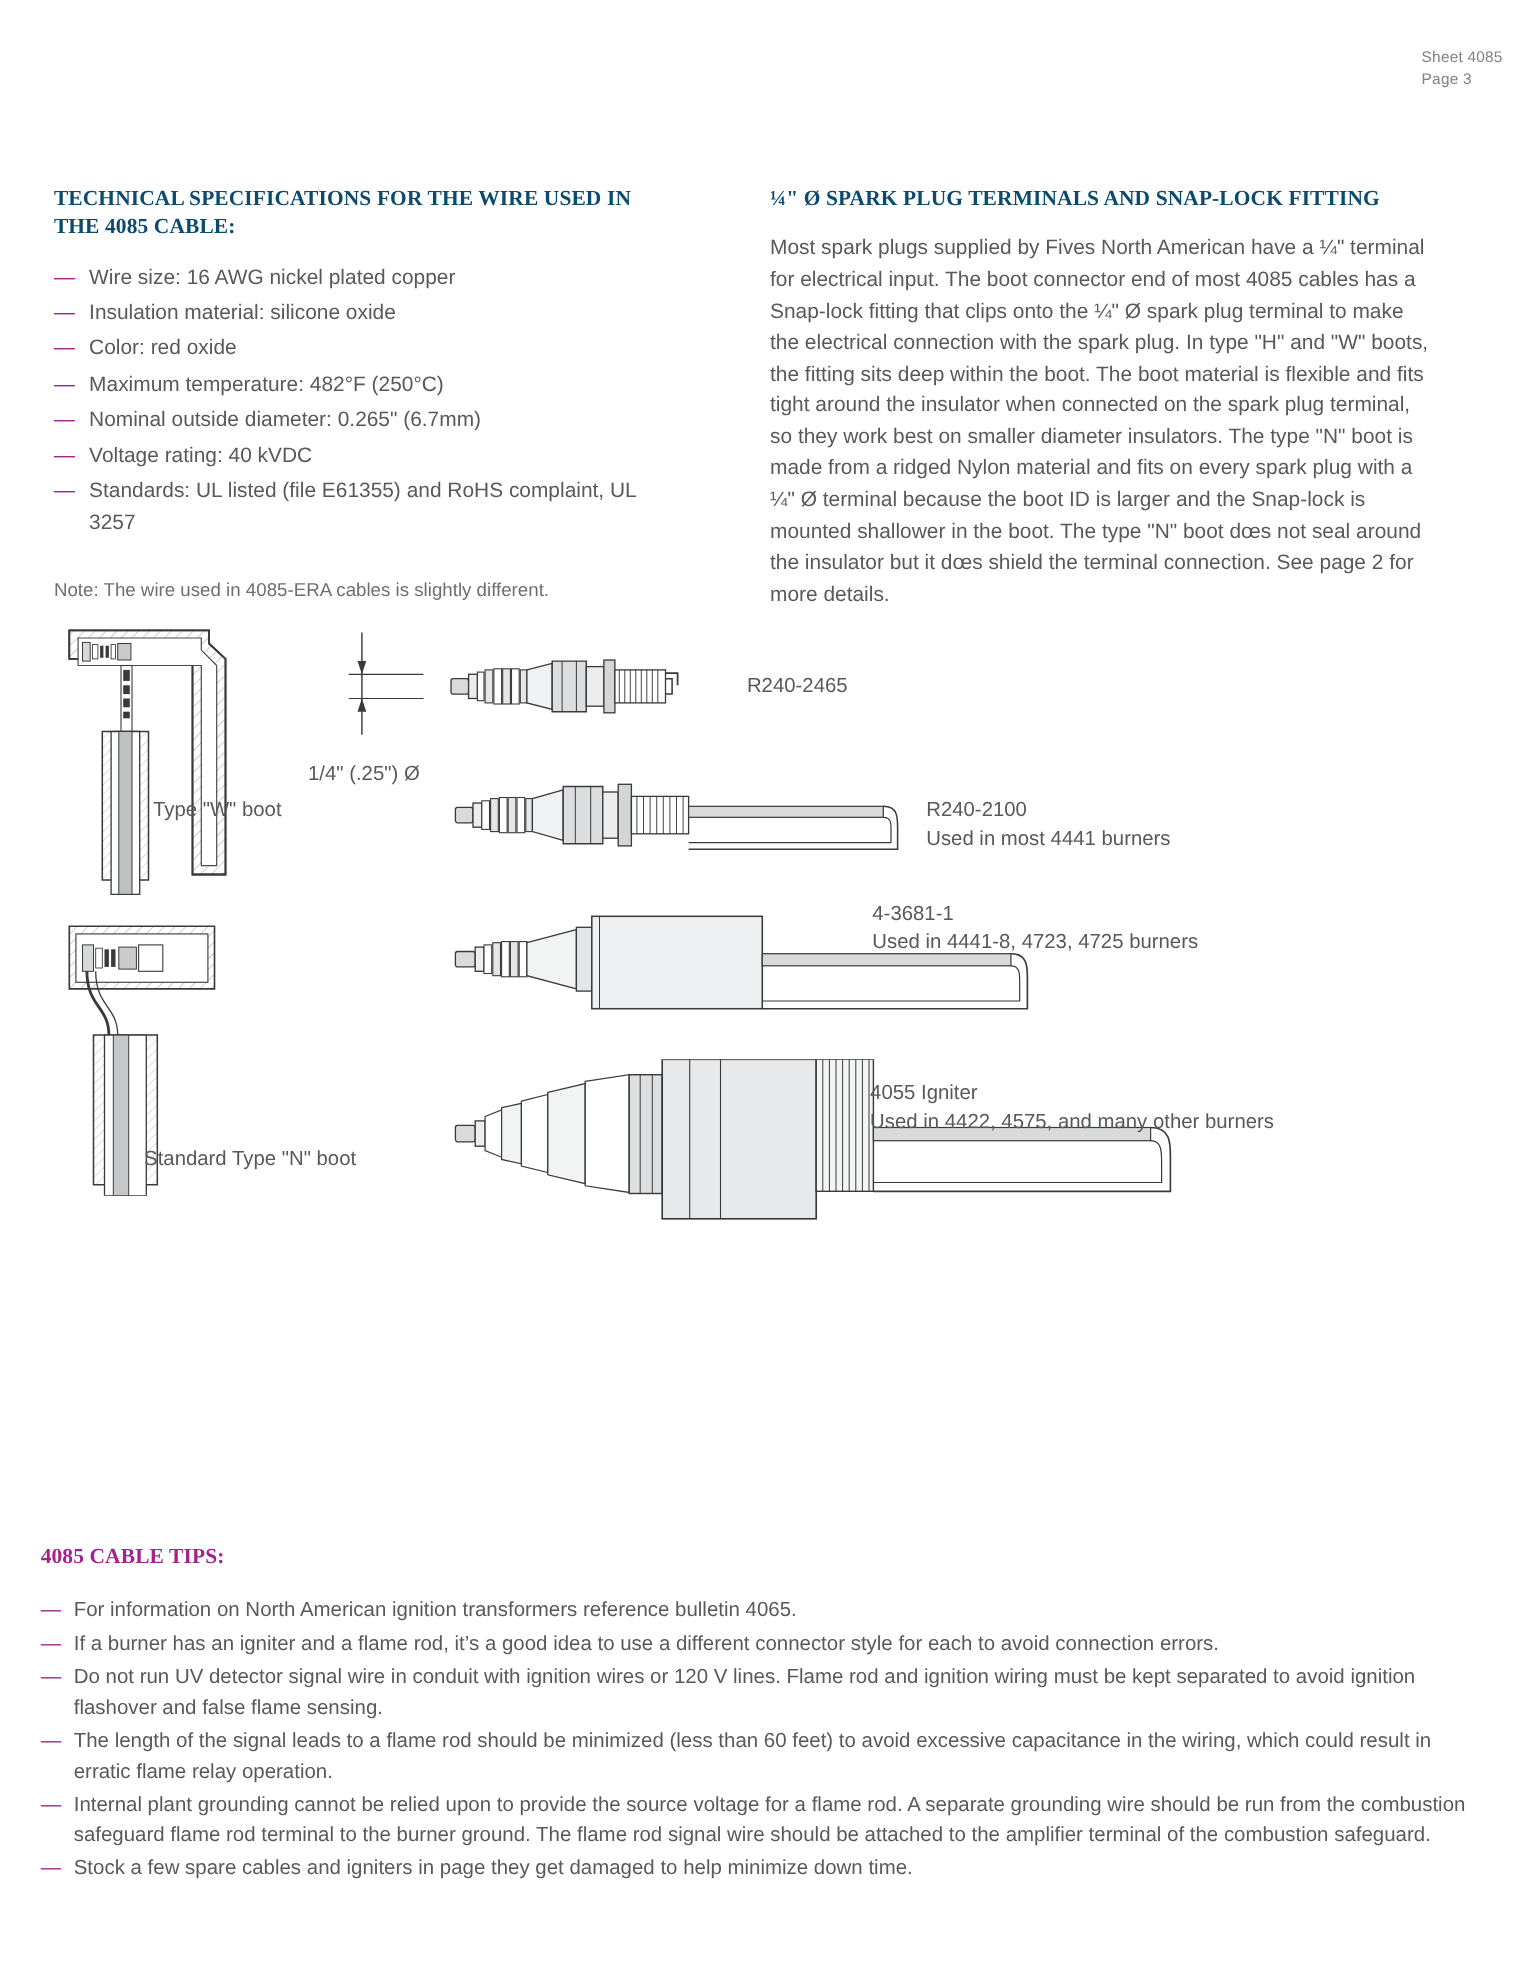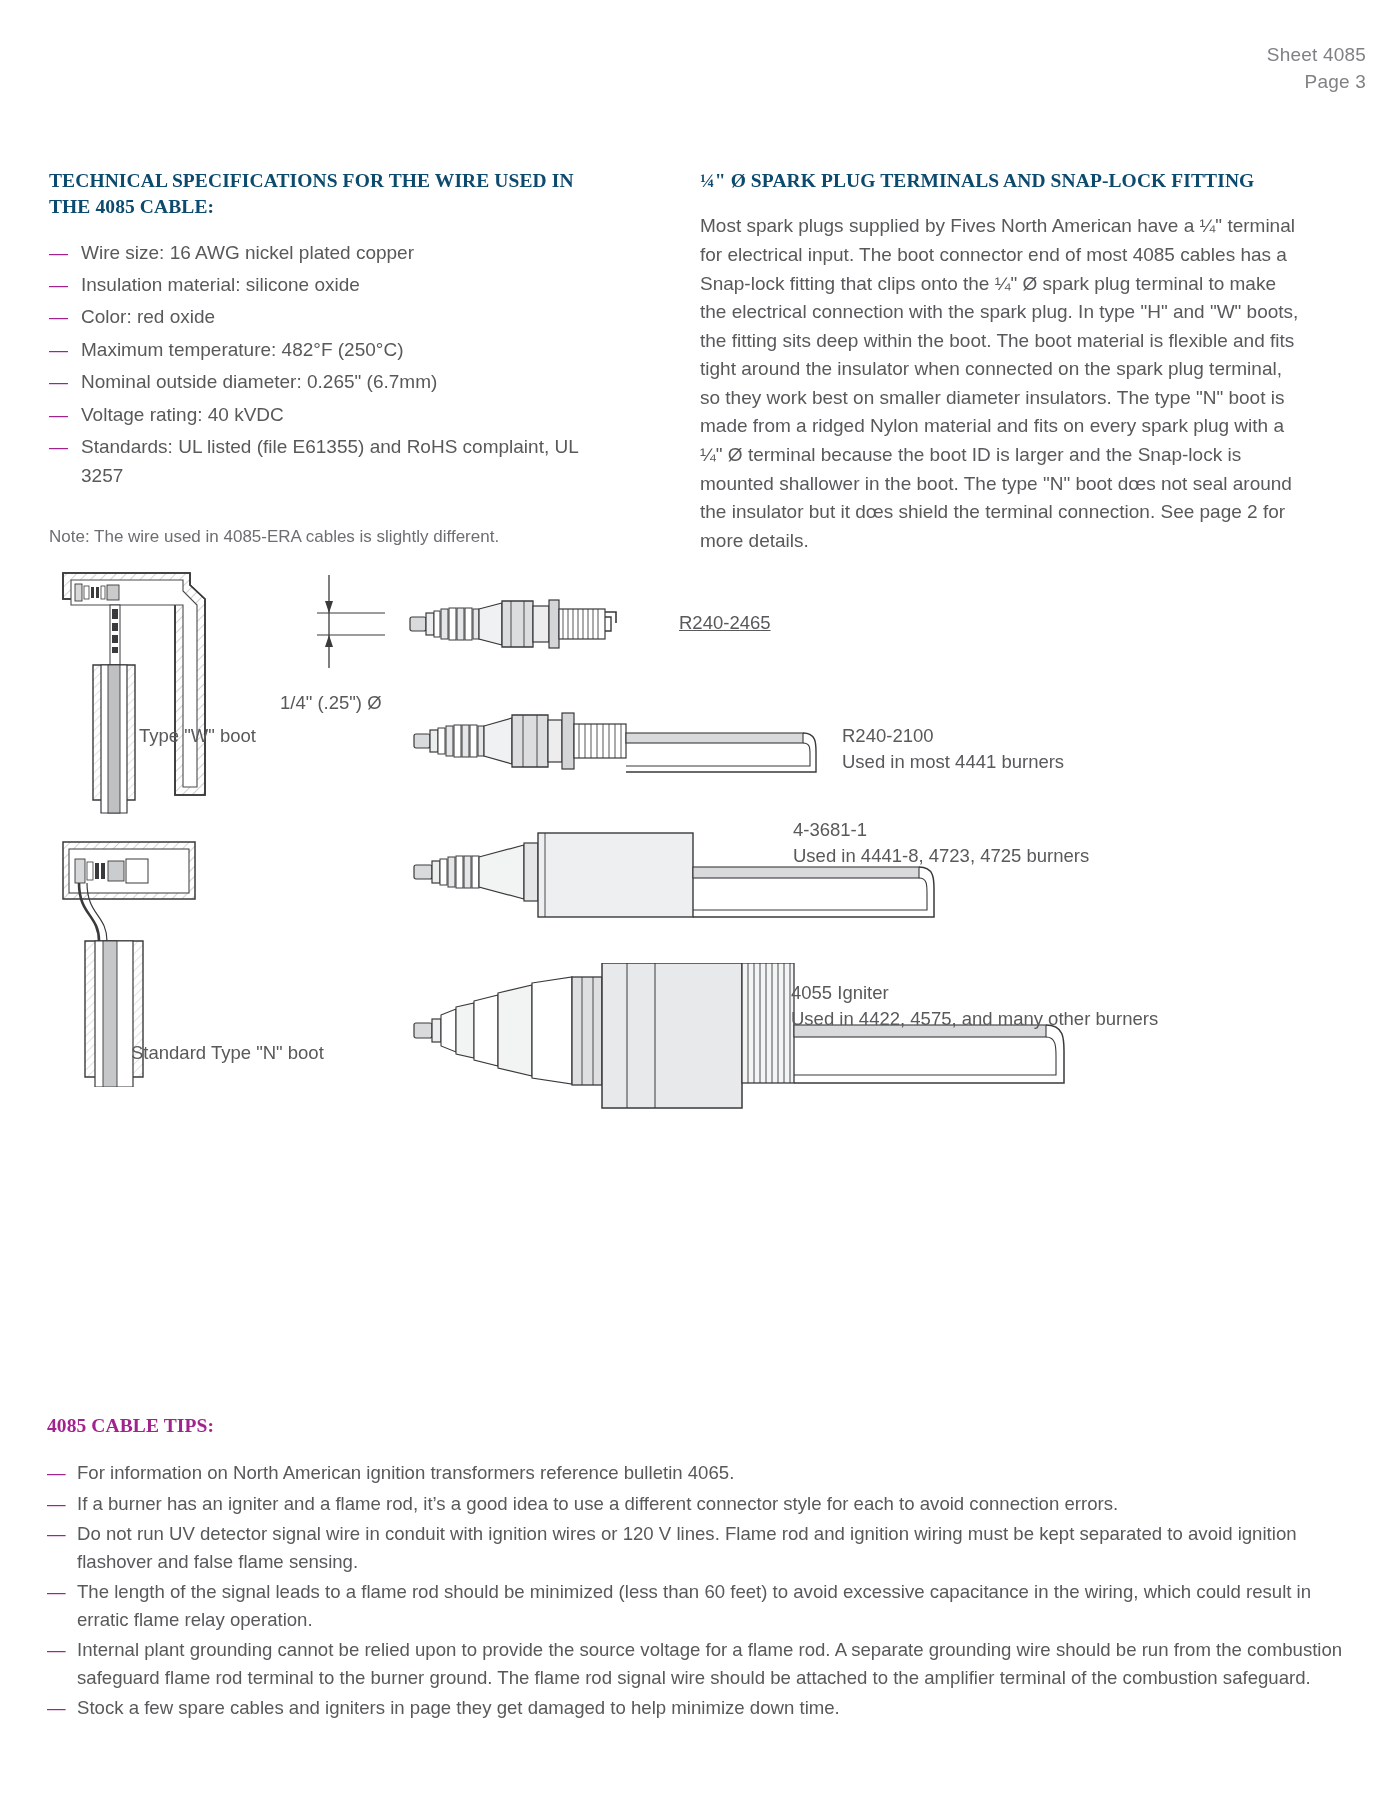--- a/index.html
+++ b/index.html
@@ -12,22 +12,21 @@
     position: relative;
     font-family: "Liberation Sans", sans-serif;
     color: #58595b;
     overflow: hidden;
   }
 
   
   .page-header {
     position: absolute;
     top: 42px; right: 25px;
-    text-align: right;
-    font-size: 19px;
+    font-size: 14px;
     line-height: 1.42;
     color: #808184;
     letter-spacing: .2px;
   }
 
   
   .col-left {
     position: absolute;
     left: 49px; top: 168px; width: 560px;
   }
@@ -88,21 +87,21 @@
     position: absolute;
     font-size: 18.5px;
     line-height: 1.42;
     color: #58595b;
     white-space: nowrap;
   }
 
   
   .tips {
     position: absolute;
-    left: 47px; top: 1405px; width: 1300px; margin-top: 10px;
+    left: 37px; top: 1405px; width: 1300px;
   }
   h2.tips-head {
     margin: 0 0 22px 0;
     font-family: "Liberation Serif", serif;
     font-weight: bold;
     font-size: 19.5px;
     letter-spacing: .1px;
     color: #a3238e;
   }
   ul.tiplist {
@@ -253,21 +252,21 @@
         <line x1="170" y1="22" x2="170" y2="52"></line>
       <line x1="175" y1="22" x2="175" y2="52"></line>
         <line x1="180" y1="22" x2="180" y2="52"></line>
       <line x1="185" y1="22" x2="185" y2="52"></line>
         <line x1="190" y1="22" x2="190" y2="52"></line>
     </g>
 
     <path d="M197,25 L208,25 L208,36" fill="none" stroke="#3a3a3c" stroke-width="1.6"></path>
     <path d="M197,30 L203,30 L203,44 L197,44" fill="none" stroke="#3a3a3c" stroke-width="1.4"></path>
   </svg>
-  <div class="dg-label" style="left:679px; top:55px;text-decoration:underline;">
+  <div class="dg-label" style="left:679px; top:55px;">
     <div>R240-2465</div>
   </div>
 
   <svg style="position:absolute; left:412px; top:145px;" width="430" height="90" viewBox="0 0 430 90">
     <rect x="2" y="34" width="16" height="14" rx="2" fill="#d9dadc" stroke="#3a3a3c" stroke-width="1.2"></rect>
     <rect x="18" y="30" width="8" height="22" fill="#eceded" stroke="#3a3a3c" stroke-width="1.2"></rect>
     <rect x="26" y="28" width="7" height="26" fill="#ffffff" stroke="#3a3a3c" stroke-width="1"></rect>
     <rect x="34" y="26" width="7" height="30" fill="#e5e6e8" stroke="#3a3a3c" stroke-width="1"></rect>
     <rect x="42" y="25" width="7" height="32" fill="#ffffff" stroke="#3a3a3c" stroke-width="1"></rect>
     <rect x="50" y="25" width="7" height="32" fill="#e5e6e8" stroke="#3a3a3c" stroke-width="1"></rect>

